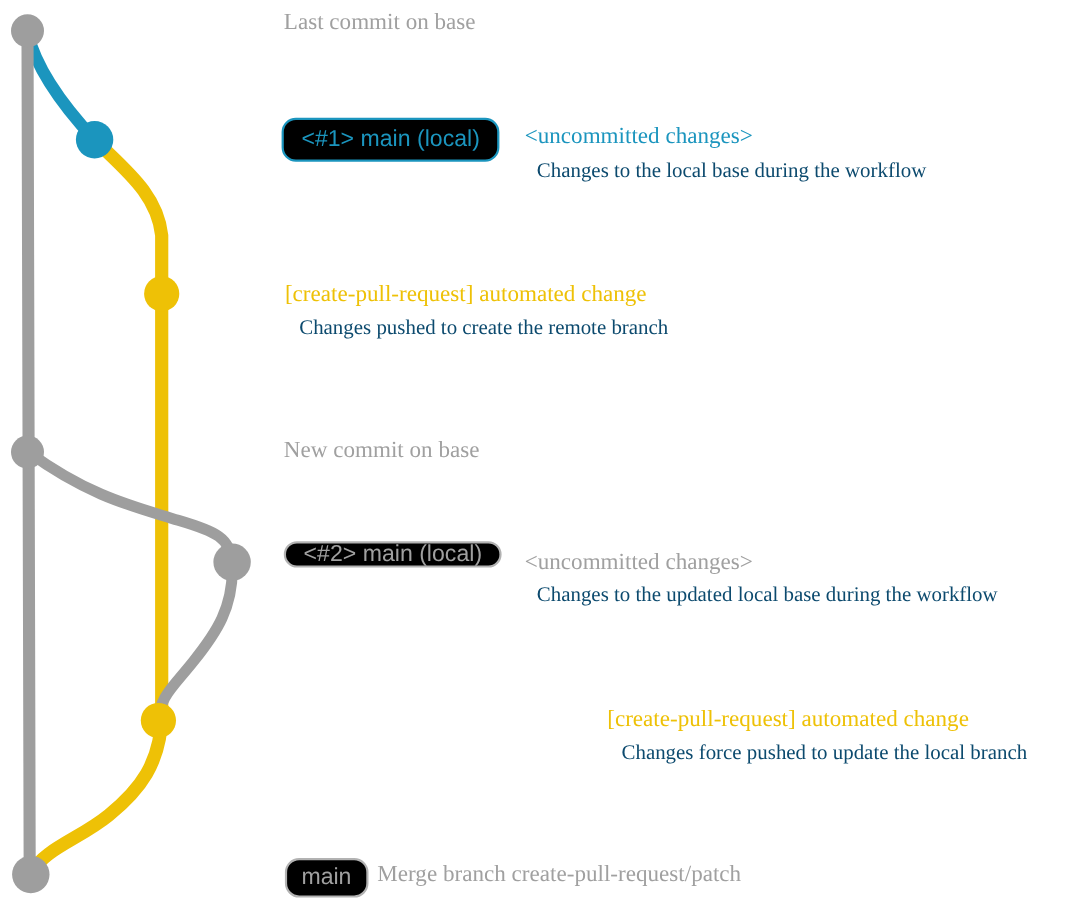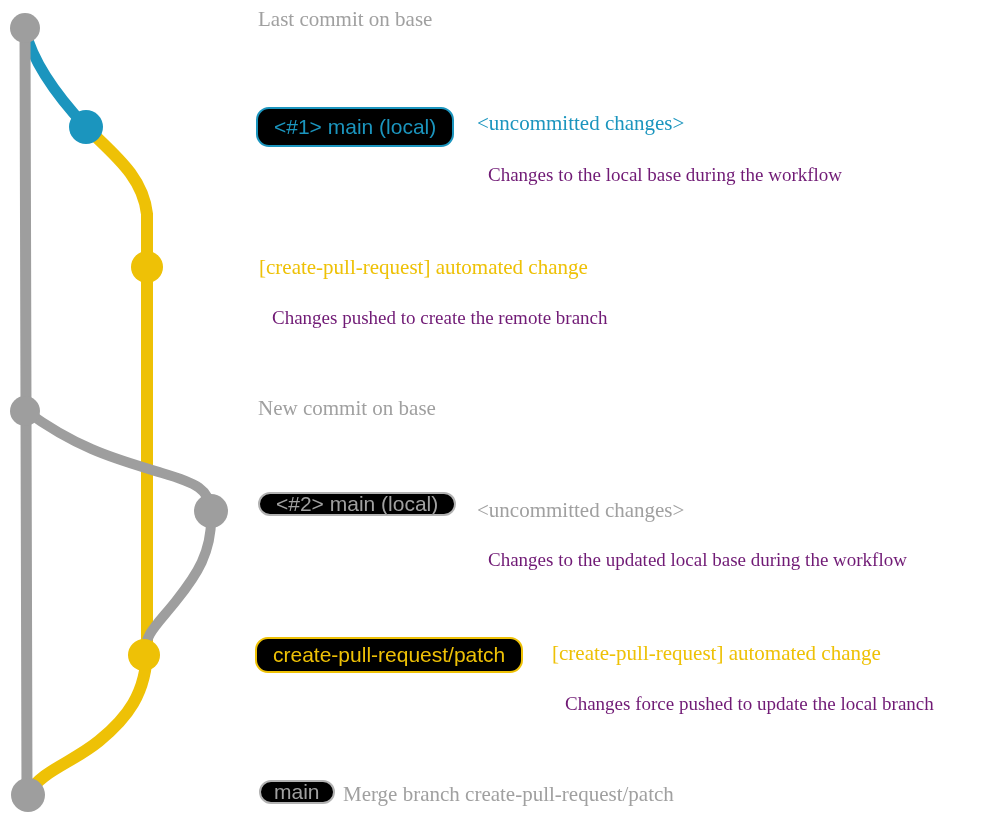--- a/index.html
+++ b/index.html
@@ -11,21 +11,21 @@
     overflow:hidden;
     font-family:"Liberation Sans",sans-serif;
   }
   .graph-svg{position:absolute;left:0;top:0;}
   .t{
     position:absolute;
     white-space:nowrap;
     line-height:1;
   }
   .sans{font-family:Liberation Serif, serif;font-size:21px;}
-  .serif{font-family:"Liberation Serif",serif;font-size:19px;color:#701a75;margin-top:19px;}
+  .serif{font-family:"Liberation Serif",serif;font-size:19px;color:#0c4a6e;}
   .gray{color:#a0a0a0;}
   .blue{color:#1b95be;}
   .yellow{color:#eec106;text-align:center;}
   .badge{
     position:absolute;
     box-sizing:border-box;
     display:flex;
     align-items:center;
     padding:0 16px;
     border:2px solid;
@@ -71,20 +71,19 @@
 
   <div class="t sans yellow" style="left:259px;top:257px">[create-pull-request] automated change</div>
   <div class="t serif" style="left:272px;top:289px">Changes pushed to create the remote branch</div>
 
   <div class="t sans gray" style="left:258px;top:398px">New commit on base</div>
 
   <div class="badge badge-gray" style="left:258px;top:492px;height:24px">&lt;#2&gt; main (local)</div>
   <div class="t sans gray" style="left:477px;top:500px">&lt;uncommitted changes&gt;</div>
   <div class="t serif" style="left:488px;top:531px">Changes to the updated local base during the workflow</div>
 
-  <div class="badge badge-yellow" style="left:255px;top:637px;height:36px">create-pull-request/patch</div>
   <div class="t sans yellow" style="left:552px;top:643px">[create-pull-request] automated change</div>
   <div class="t serif" style="left:565px;top:675px">Changes force pushed to update the local branch</div>
 
-  <div class="badge badge-gray" style="left:259px;top:780px;height:24px;padding:0 13px">main</div>
+  <div class="badge badge-gray" style="left:259px;top:780px;height:36px;padding:0 13px">main</div>
   <div class="t sans gray" style="left:343px;top:784px">Merge branch create-pull-request/patch</div>
 
 </div>
 
 </body></html>

